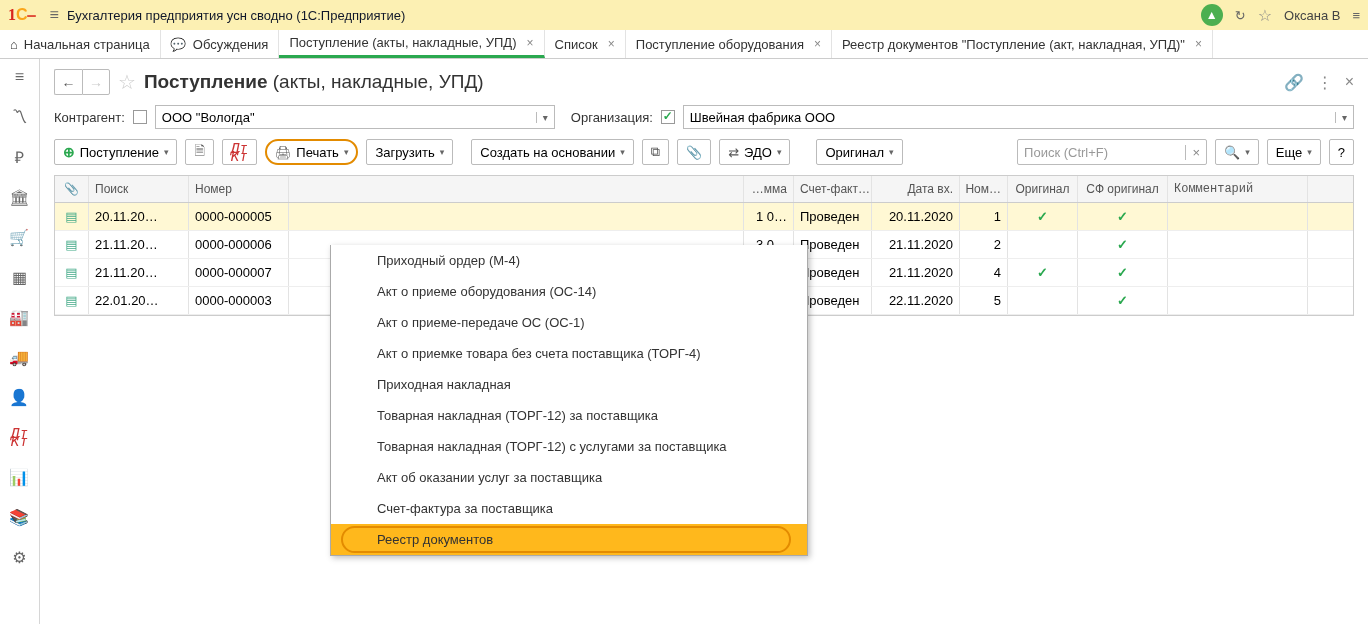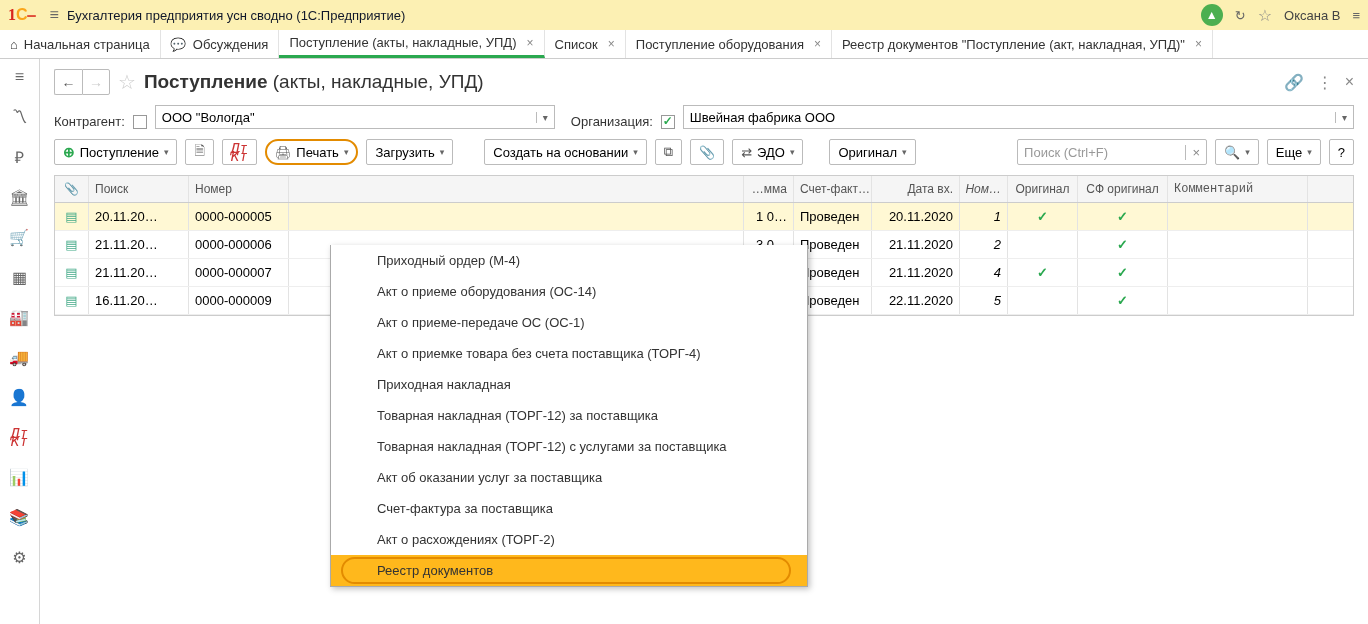--- a/index.html
+++ b/index.html
@@ -37,21 +37,21 @@
 .nav-btn-pair { display: flex; }
 .nav-btn-pair .nav-btn:first-child { border-top-right-radius: 0; border-bottom-right-radius: 0; border-right: none; }
 .nav-btn-pair .nav-btn:last-child { border-top-left-radius: 0; border-bottom-left-radius: 0; }
 .fav-star { color: #ccc; font-size: 20px; }
 .page-title { font-size: 19px; color: #333; }
 .page-title b { font-weight: bold; }
 .header-right { margin-left: auto; display: flex; align-items: center; gap: 12px; color: #888; }
 .header-right span { cursor: pointer; }
 
 
-.filter-row { display: flex; align-items: flex-end; gap: 8px; margin-bottom: 10px; font-size: 13px; }
+.filter-row { display: flex; align-items: center; gap: 8px; margin-bottom: 10px; font-size: 13px; }
 .filter-label { color: #333; }
 .checkbox { width: 14px; height: 14px; border: 1px solid #999; background: #fff; }
 .checkbox.checked { background: #fff; position: relative; }
 .checkbox.checked::after { content: "✓"; color: #2aa84f; font-size: 12px; position: absolute; top: -2px; left: 1px; font-weight: bold; }
 .select-field { border: 1px solid #bbb; background: #fff; height: 24px; display: flex; align-items: center; padding: 0 6px; font-size: 13px; position: relative; }
 .select-field .dd { margin-left: auto; border-left: 1px solid #bbb; padding-left: 6px; color: #666; font-size: 10px; }
 
 
 .toolbar { display: flex; align-items: center; gap: 8px; margin-bottom: 10px; font-size: 13px; }
 .btn { border: 1px solid #bbb; background: #fff; height: 26px; display: flex; align-items: center; padding: 0 8px; border-radius: 2px; gap: 5px; cursor: pointer; }
@@ -71,21 +71,21 @@
 .th { color: #555; font-size: 12px; }
 .table-row { display: flex; border-bottom: 1px solid #eee; }
 .table-row.highlighted { background: #fff8d4; }
 .col-clip { width: 34px; justify-content: center; }
 .col-date { width: 100px; }
 .col-num { width: 100px; }
 .col-gap1 { width: 455px; }
 .col-sum { width: 50px; text-align: right; justify-content: flex-end; }
 .col-sf { width: 78px; }
 .col-dvh { width: 88px; text-align: right; justify-content: flex-end; }
-.col-nom { width: 48px; text-align: right; justify-content: flex-end; font-style: italic; }
+.col-nom { width: 48px; text-align: right; justify-content: flex-end; }
 .col-orig { width: 70px; justify-content: center; }
 .col-sforig { width: 90px; justify-content: center; }
 .col-comm { width: 140px; font-family: Liberation Mono, monospace; }
 .check-green { color: #2aa84f; font-weight: bold; }
 
 
 .dropdown { position: absolute; left: 290px; top: 186px; width: 478px; background: #fff; border: 1px solid #aaa; box-shadow: 2px 2px 6px rgba(0,0,0,0.25); z-index: 100; border-top: none; }
 .dropdown-item { padding: 8px 46px; font-size: 13px; color: #333; cursor: pointer; }
 .dropdown-item.selected { background: #ffb81c; position: relative; }
 .dropdown-item.selected::before { content: ""; position: absolute; left: 10px; top: 2px; right: 16px; bottom: 2px; border: 2px solid #e38b00; border-radius: 14px; pointer-events: none; }
@@ -195,21 +195,21 @@
         </div>
       <div class="btn highlight">
         <span class="small-icon">🖨</span>
         <span>Печать</span>
         <span class="dd-caret">▾</span>
       </div>
       <div class="btn">
         <span>Загрузить</span>
         <span class="dd-caret">▾</span>
       </div>
-      <div class="btn" style="margin-left:23px">
+      <div class="btn" style="margin-left:10px">
         <span>Создать на основании</span>
         <span class="dd-caret">▾</span>
       </div>
       <div class="btn">
           <span class="small-icon">⧉</span>
         </div>
       <div class="btn">
           <span class="small-icon">📎</span>
         </div>
       <div class="btn">
@@ -307,22 +307,22 @@
             </div>
             <div class="td col-sforig">
               <span class="check-green">✓</span>
             </div>
             <div class="td col-comm"></div>
           </div>
           <div class="table-row">
             <div class="td col-clip">
               <span style="color:#4a8">▤</span>
             </div>
-            <div class="td col-date">16.11.20…</div>
-            <div class="td col-num">0000-000009</div>
+            <div class="td col-date">22.01.20…</div>
+            <div class="td col-num">0000-000003</div>
             <div class="td col-gap1"></div>
             <div class="td col-sum">0…</div>
             <div class="td col-sf">Проведен</div>
             <div class="td col-dvh">22.11.2020</div>
             <div class="td col-nom">5</div>
             <div class="td col-orig"></div>
             <div class="td col-sforig">
               <span class="check-green">✓</span>
             </div>
             <div class="td col-comm"></div>
@@ -333,17 +333,16 @@
     <div class="dropdown" id="print-menu">
         <div class="dropdown-item">Приходный ордер (М-4)</div>
         <div class="dropdown-item">Акт о приеме оборудования (ОС-14)</div>
         <div class="dropdown-item">Акт о приеме-передаче ОС (ОС-1)</div>
         <div class="dropdown-item">Акт о приемке товара без счета поставщика (ТОРГ-4)</div>
         <div class="dropdown-item">Приходная накладная</div>
         <div class="dropdown-item">Товарная накладная (ТОРГ-12) за поставщика</div>
         <div class="dropdown-item">Товарная накладная (ТОРГ-12) с услугами за поставщика</div>
         <div class="dropdown-item">Акт об оказании услуг за поставщика</div>
         <div class="dropdown-item">Счет-фактура за поставщика</div>
-        <div class="dropdown-item">Акт о расхождениях (ТОРГ-2)</div>
         <div class="dropdown-item selected">Реестр документов</div>
       </div>
   </div>
 </div>
 
 </body></html>

